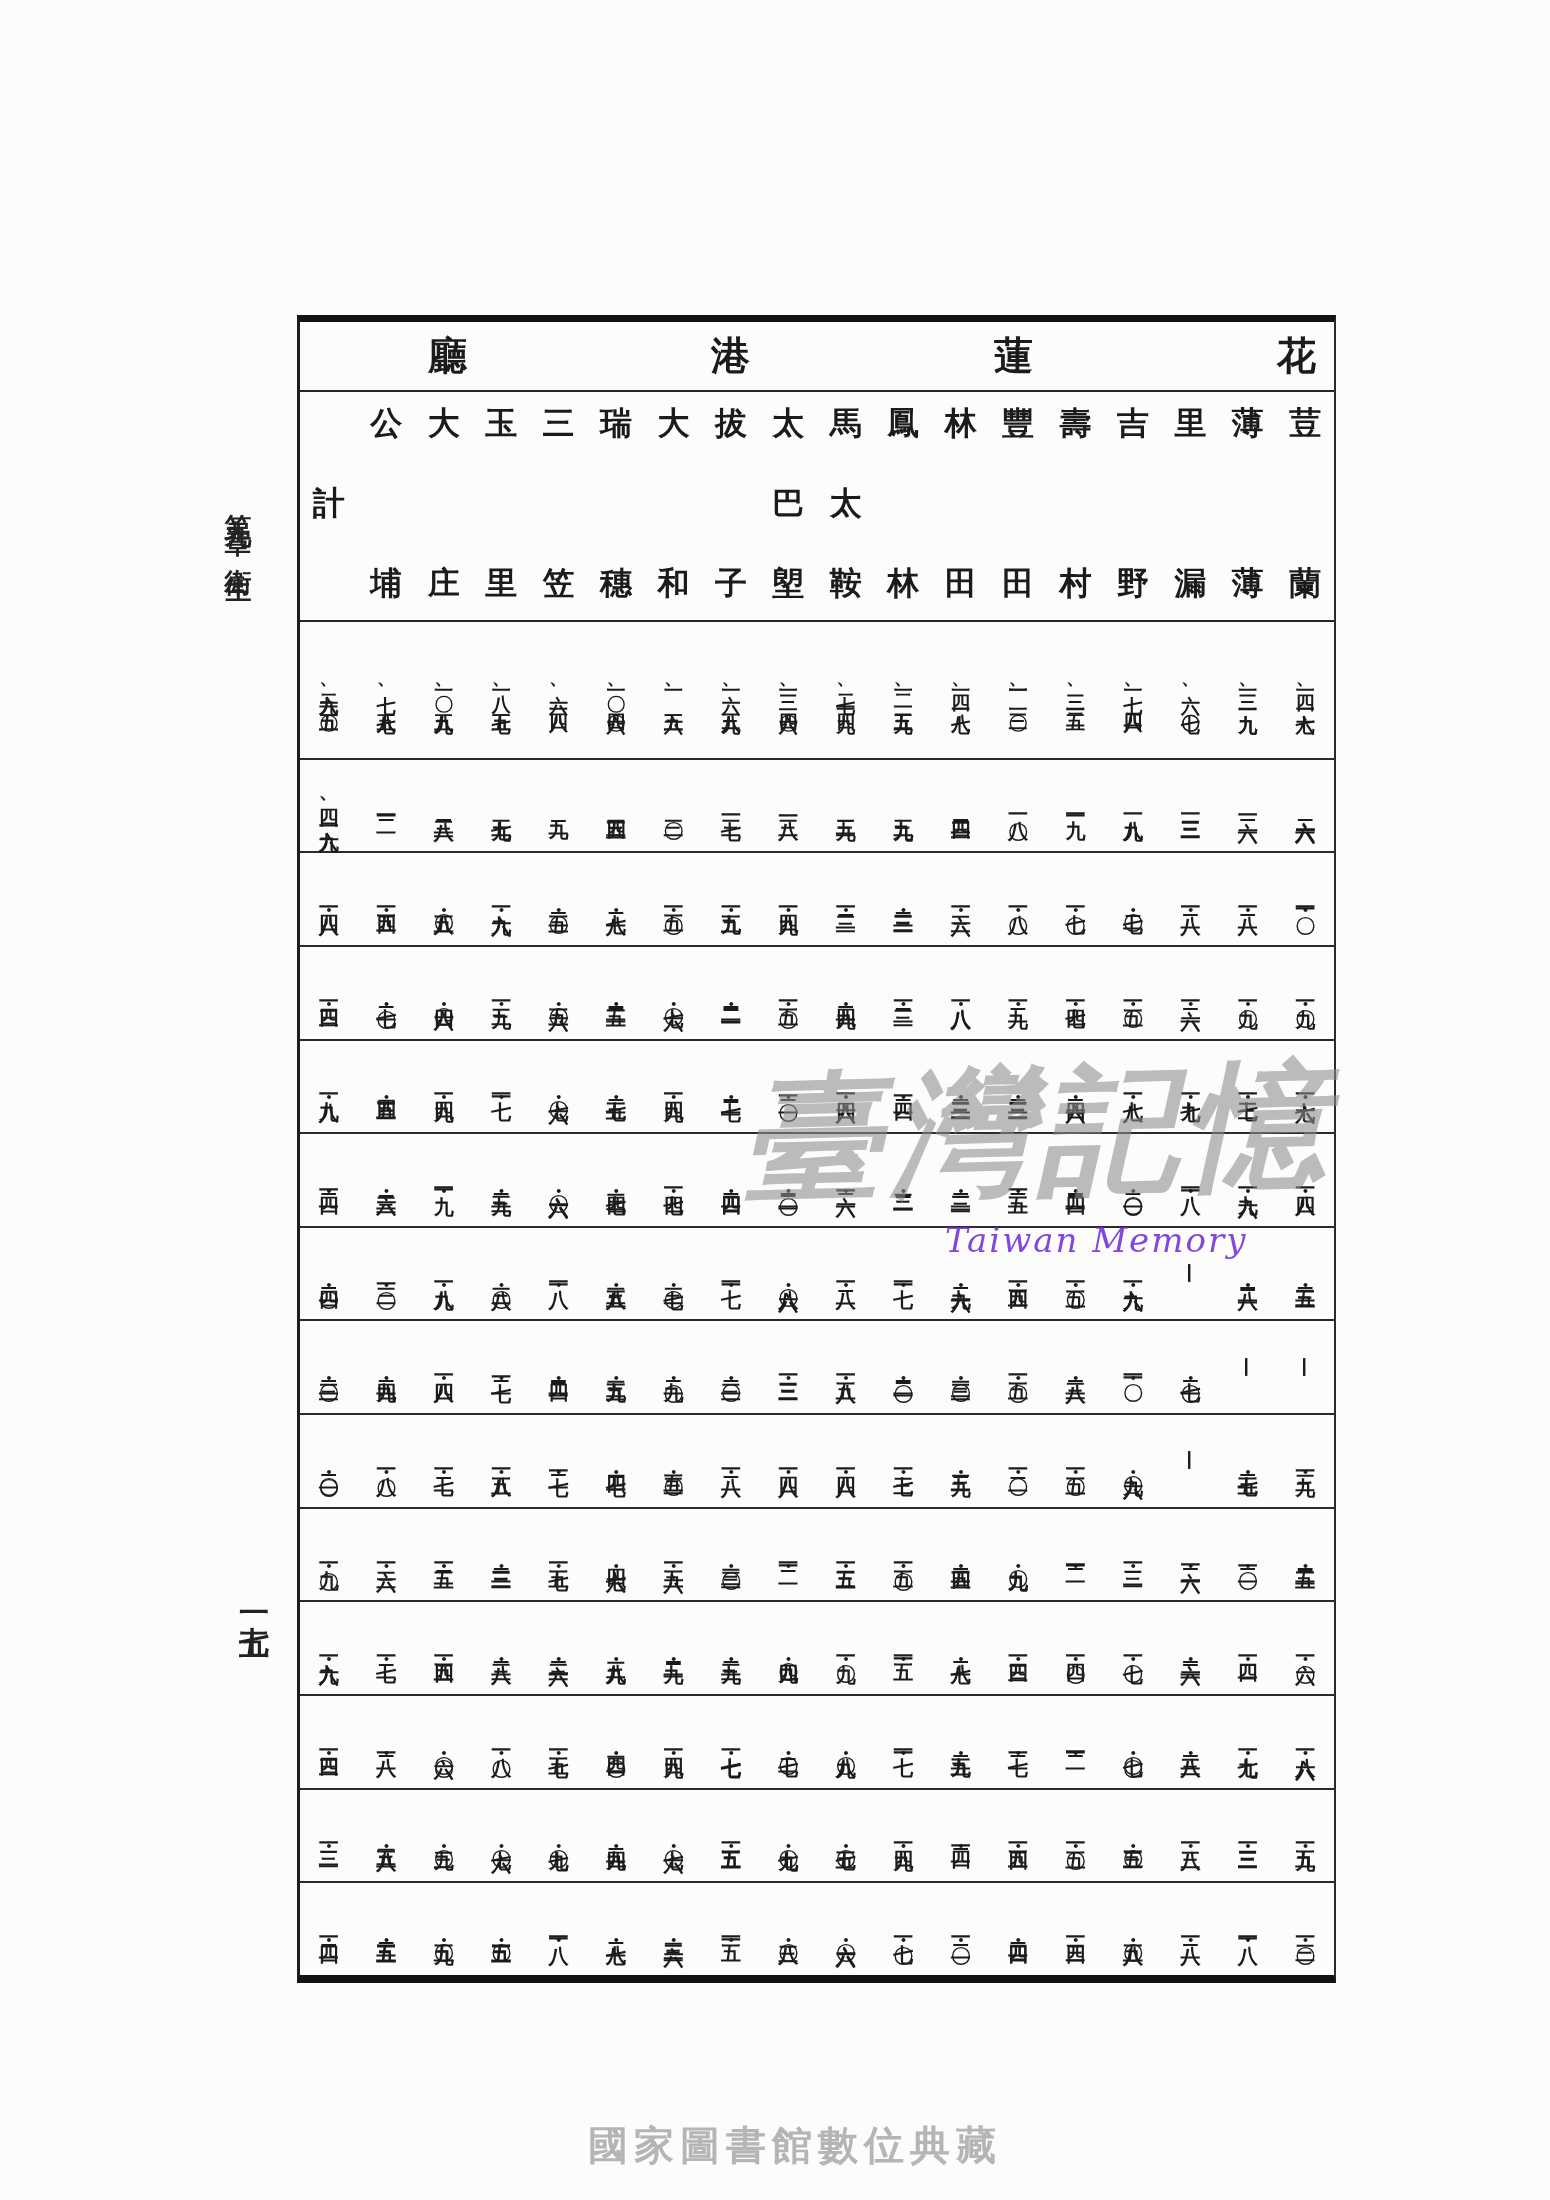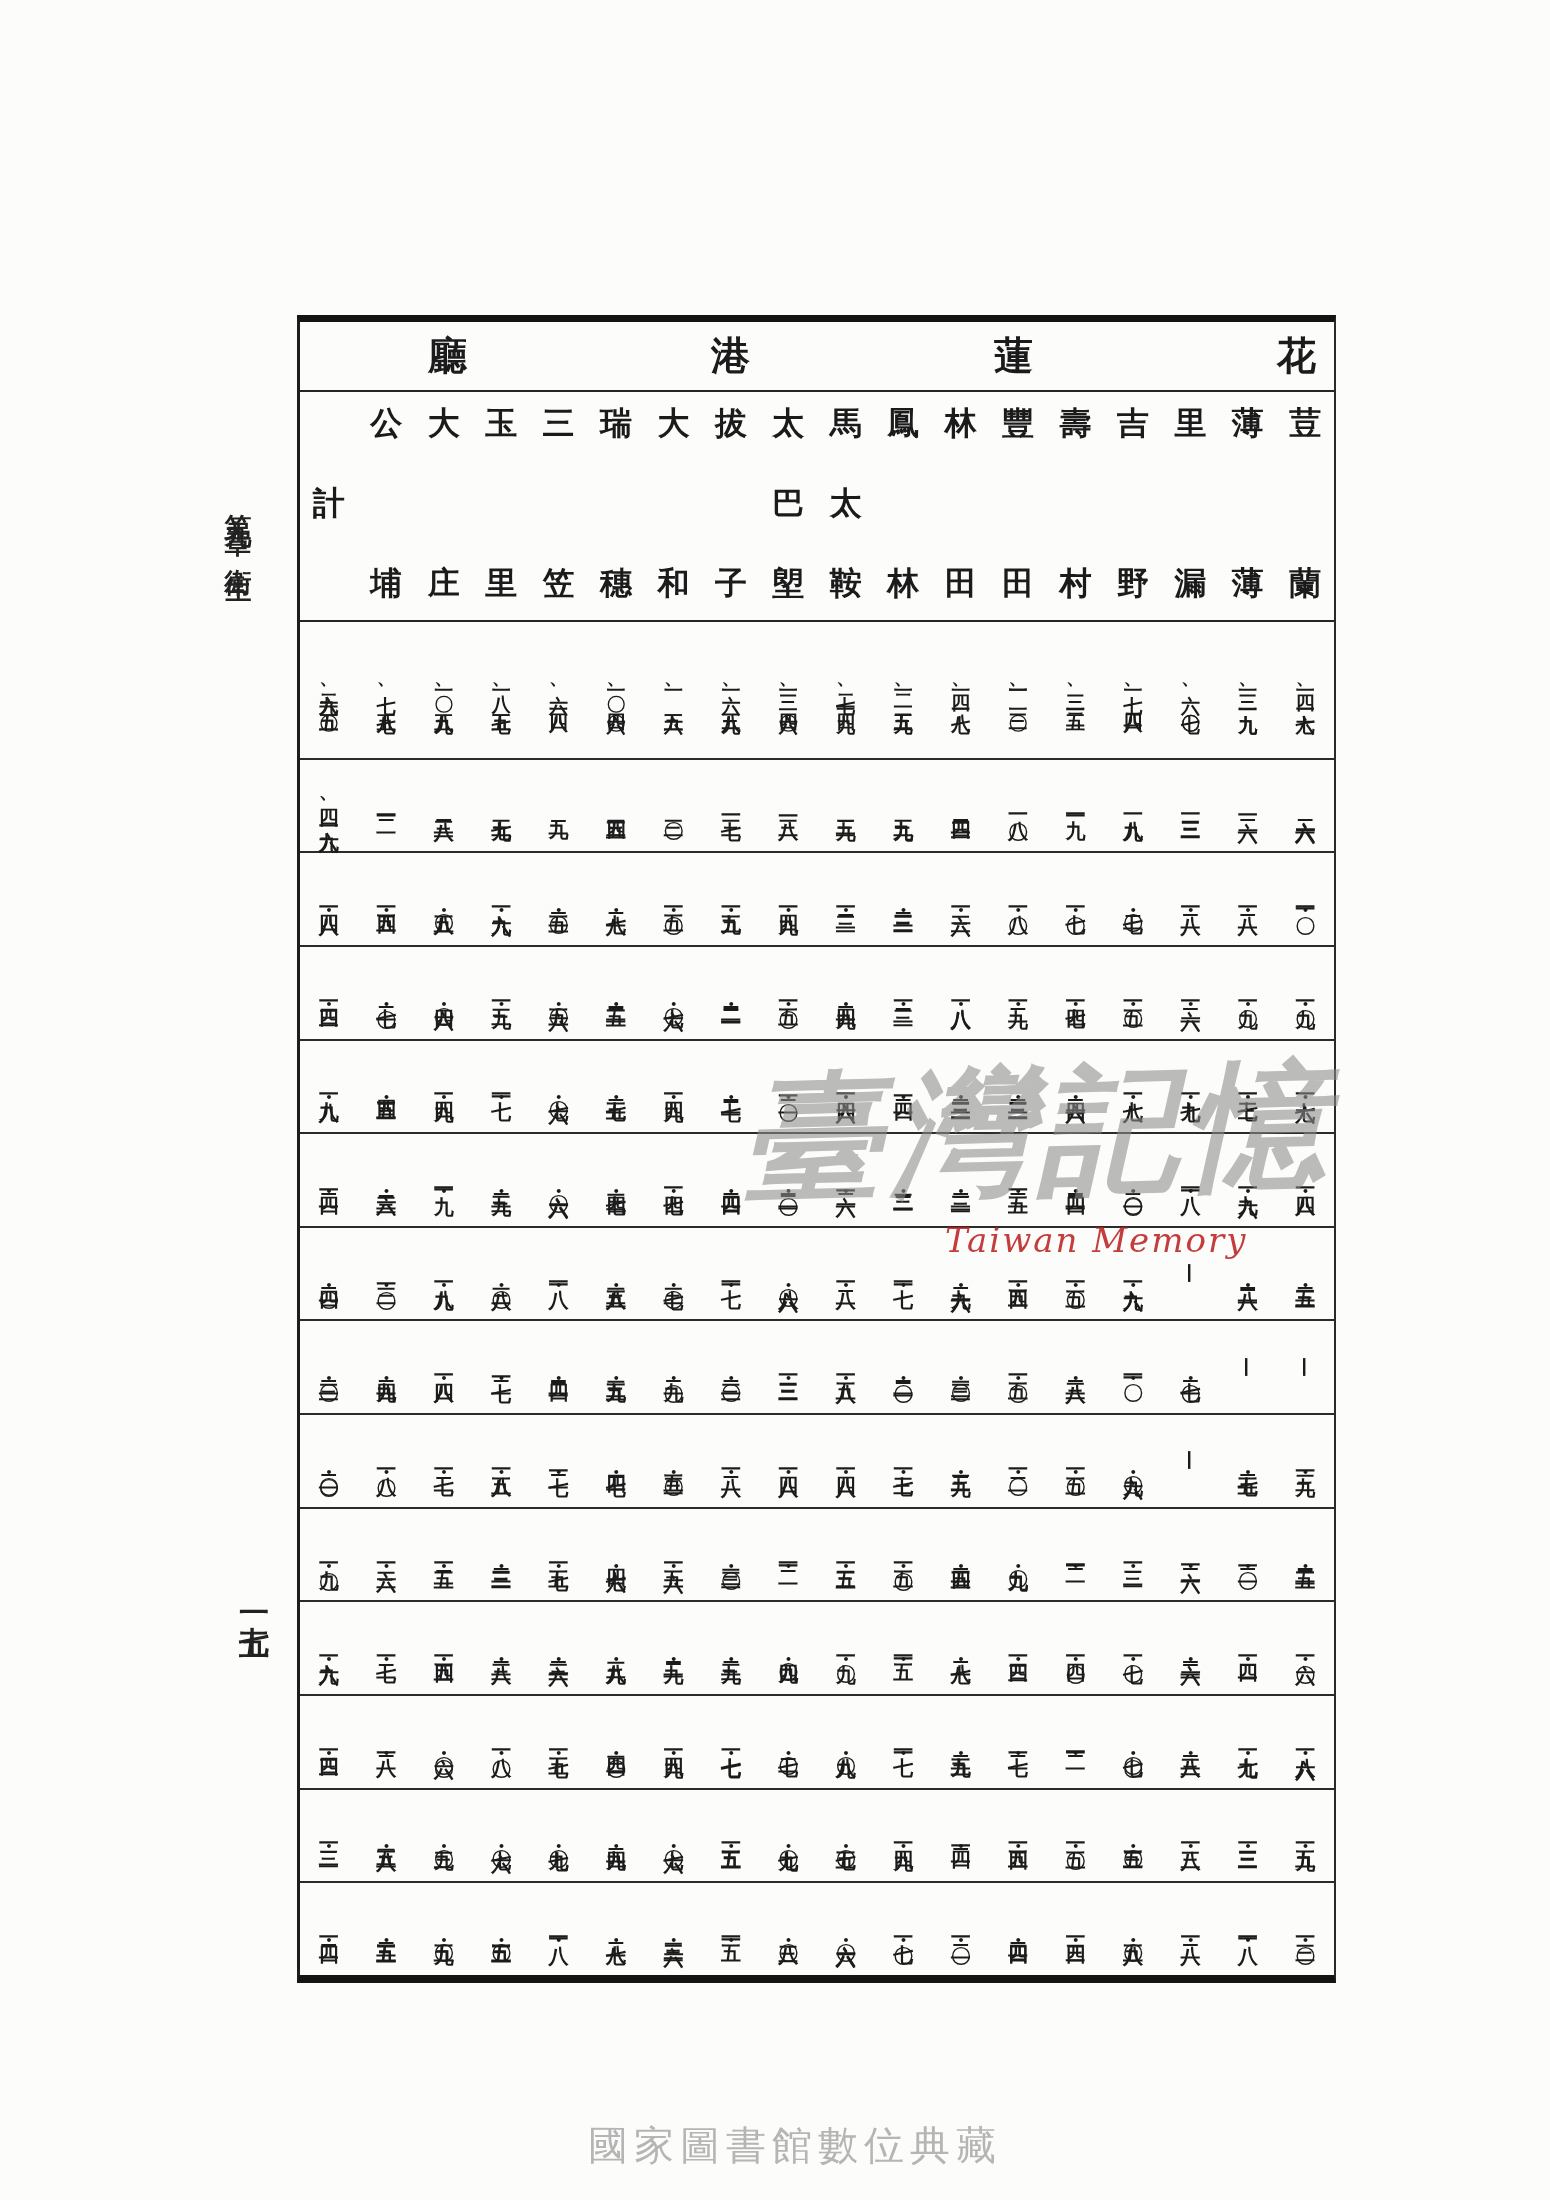--- a/index.html
+++ b/index.html
@@ -94,28 +94,28 @@
     font-style:italic; font-weight:700;
     letter-spacing:10px;
     color:#8d8d8d; opacity:0.58;
     transform:rotate(-1.5deg);
     pointer-events:none;
     white-space:nowrap;
   }
   .wm-latin {
     position:absolute; left:945px; top:1220px;
     font-size:34px; font-style:italic;
-    color:#b91c1c; opacity:0.85;
+    color:#6d28d9; opacity:0.85;
     letter-spacing:2px;
     pointer-events:none;
   }
   
   .footer-caption {
     position:absolute; left:588px; top:2118px;
-    font-size:40px; font-weight:400;
+    font-size:40px; font-weight:700;
     letter-spacing:6px;
     color:#b5b5b5;
   }
 </style>
 </head>
 <body>
 
 <div class="page">
 
   <div class="margin-chapter">第九章　衛生</div>

